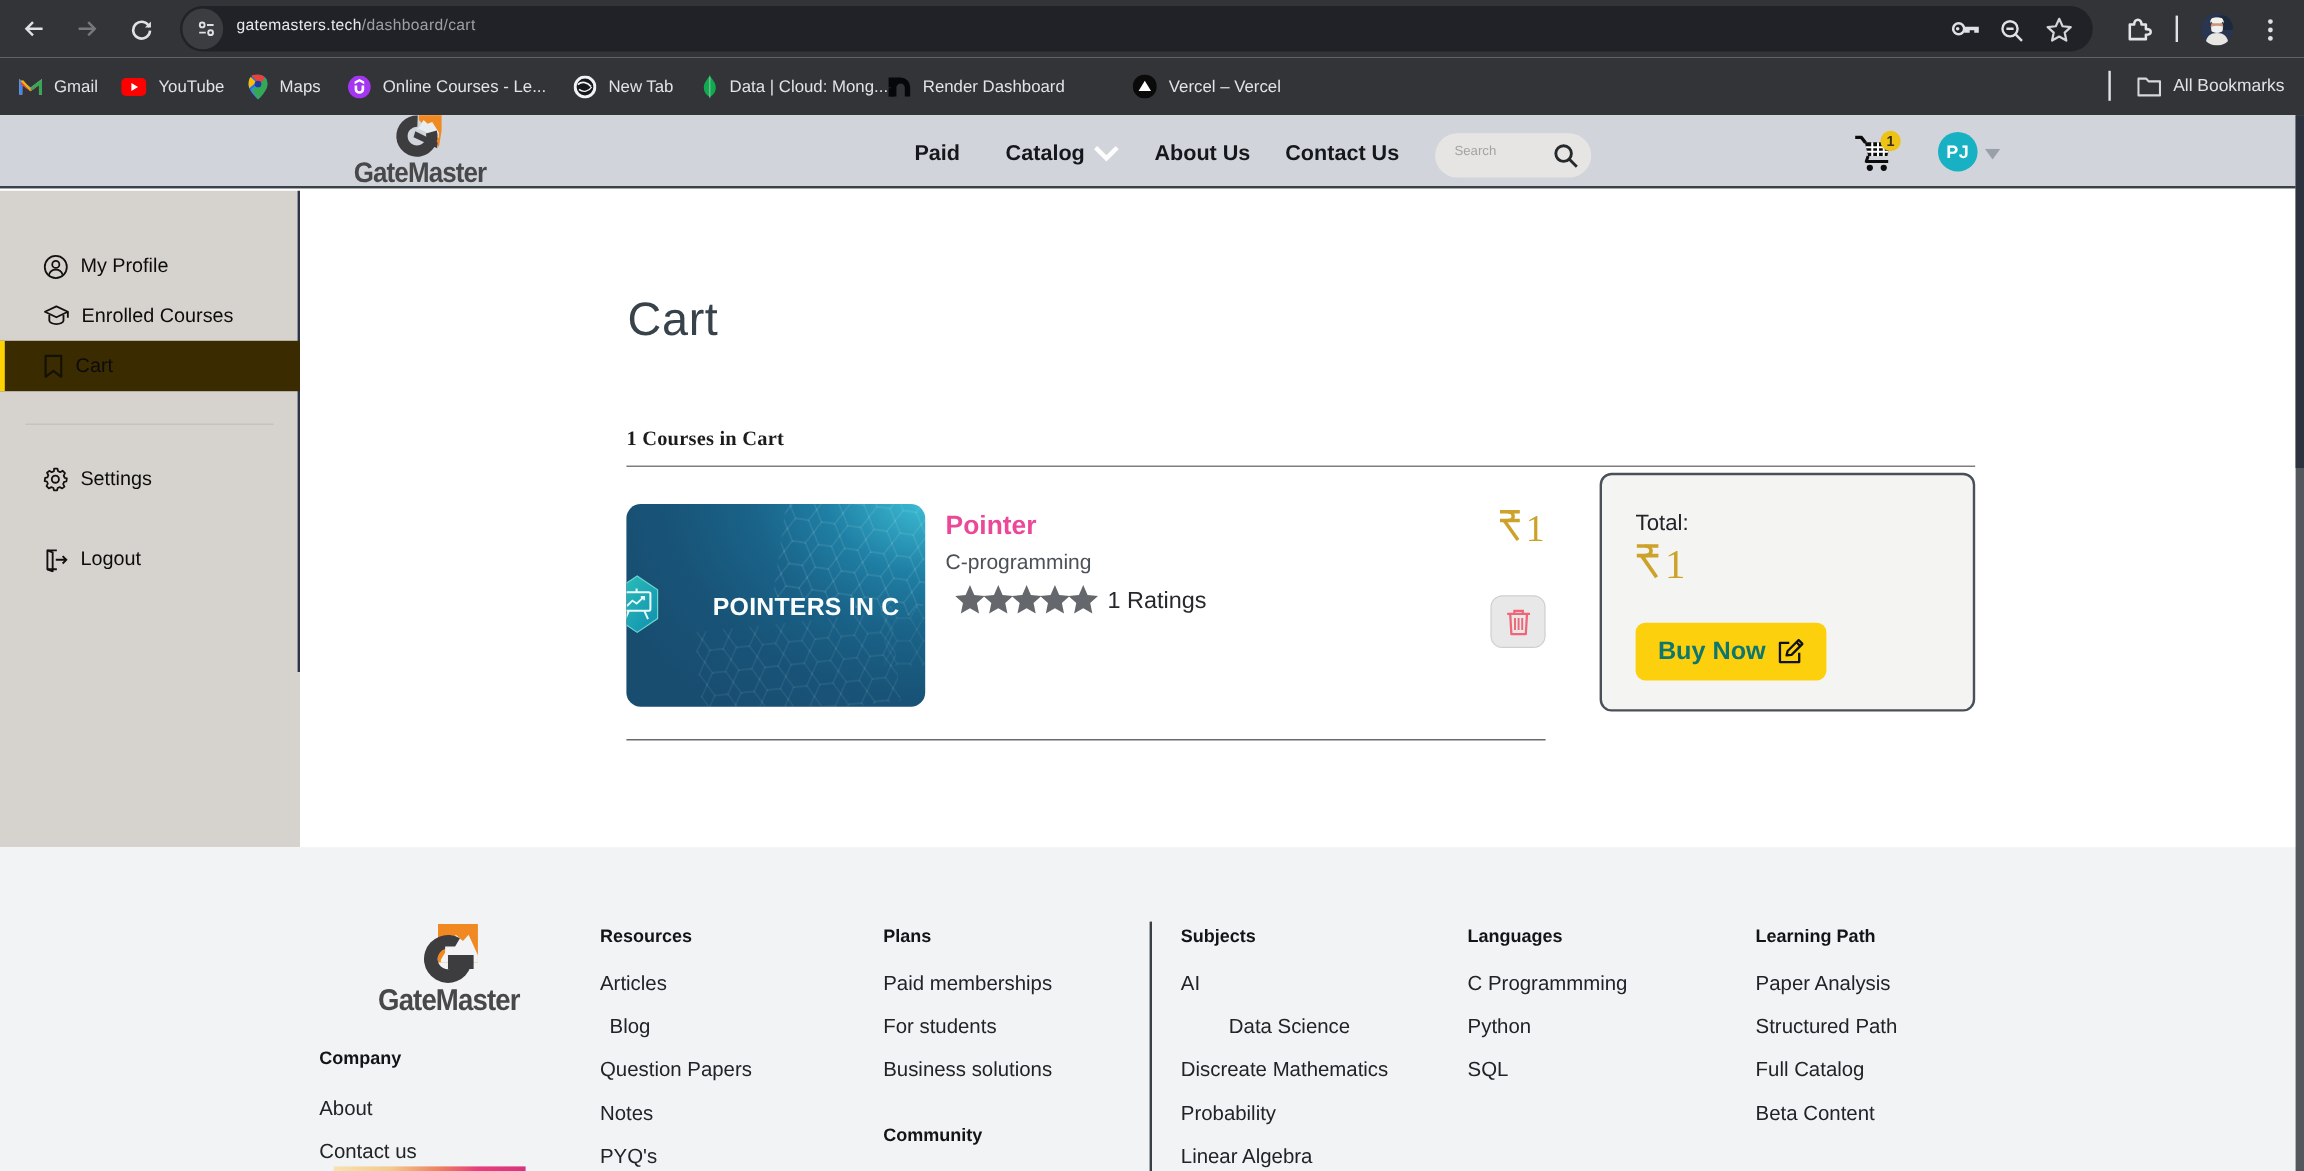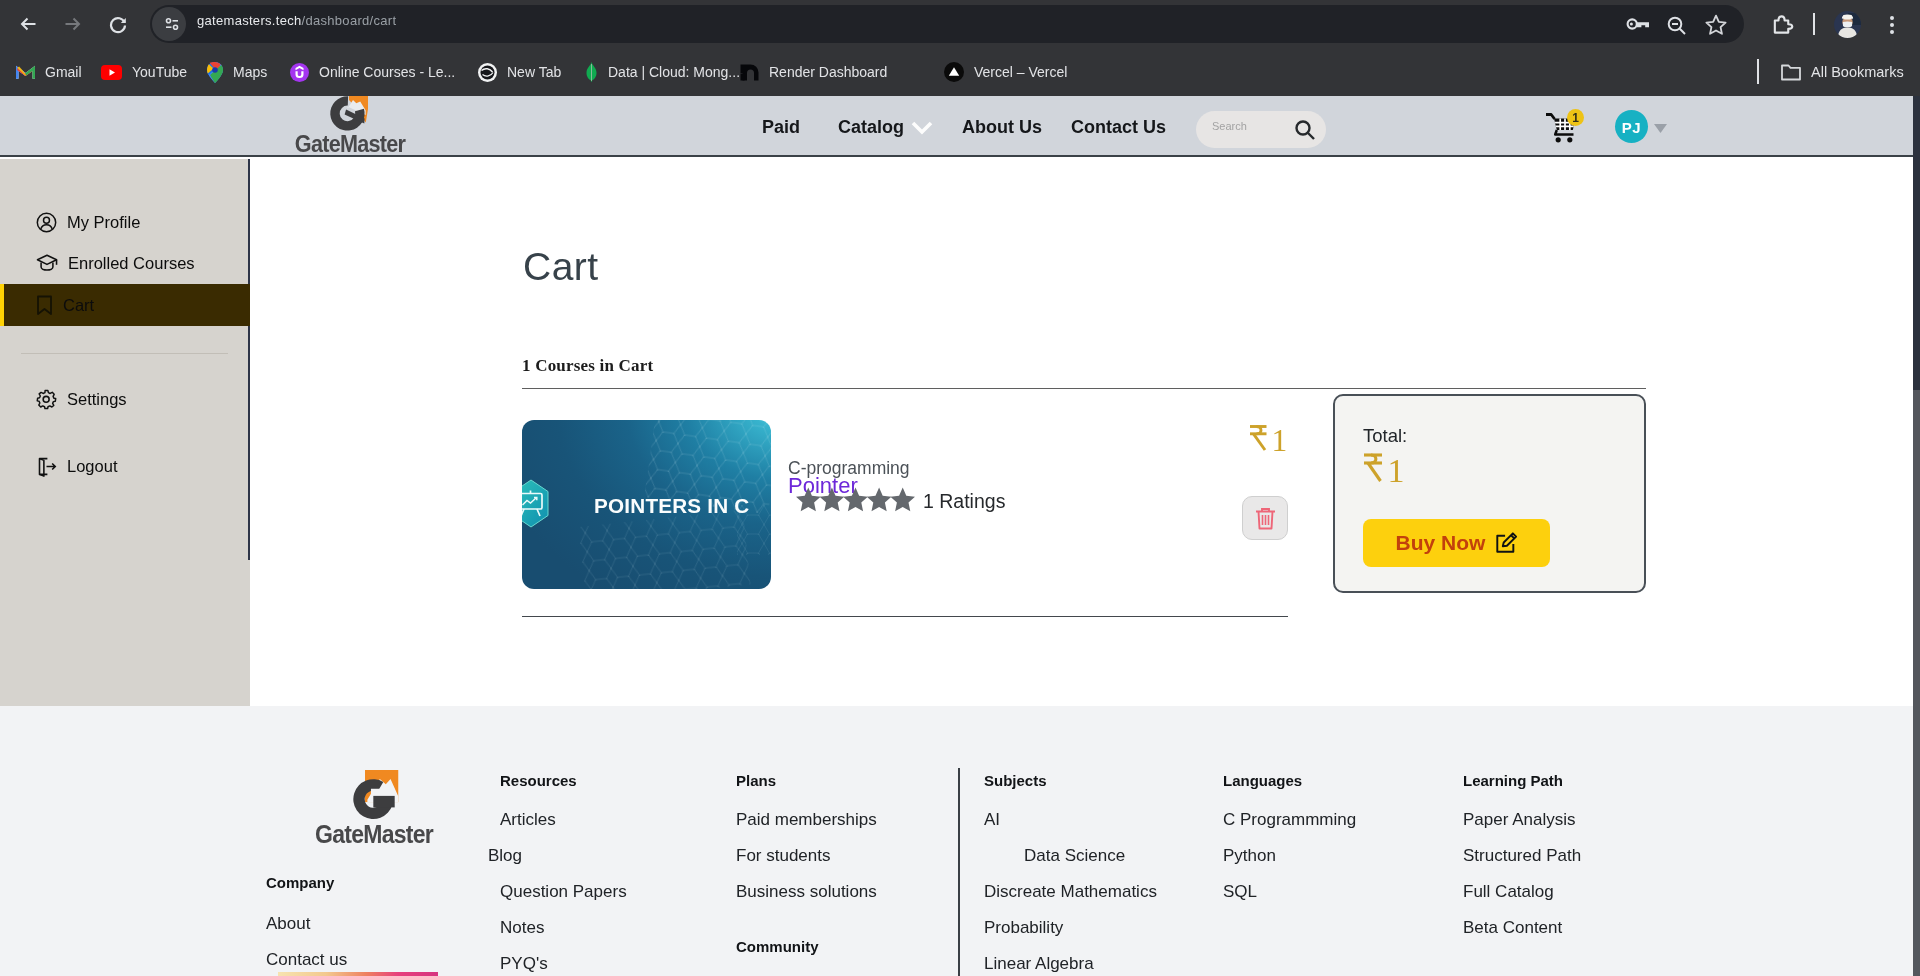--- a/index.html
+++ b/index.html
@@ -29,30 +29,30 @@
 #cartactive { position:absolute; left:0; top:284px; width:250px; height:42px; background:#3a2b01; }
 #cartactive .ybar { position:absolute; left:0; top:0; width:4px; height:42px; background:#ffd204; }
 #sbdivider { position:absolute; left:21px; top:353px; width:207px; height:1px; background:#c2beb7; }
 
 
 #carthead { position:absolute; left:523px; top:245px; font-size:39px; color:#37424a; letter-spacing:0.5px; }
 #incart { position:absolute; left:522px; top:356px; font-family:"Liberation Serif", serif; font-weight:bold; font-size:17px; color:#1c1c1c; letter-spacing:0.2px; }
 #hr1 { position:absolute; left:522px; top:388px; width:1124px; height:1px; background:#5f5f5f; }
 #hr2 { position:absolute; left:522px; top:616px; width:766px; height:1px; background:#43484d; }
 #cimg { position:absolute; left:522px; top:420px; width:249px; height:169px; border-radius:12px; overflow:hidden; background:radial-gradient(120% 135% at 104% -8%, #5cdde8 0%, #37b3cd 10%, #1f7fa4 32%, #1a6389 52%, #185478 75%, #184d70 100%); }
-#ctitle { position:absolute; left:788px; top:425px; font-size:22px; font-weight:normal; color:#6d28d9;margin-top:48px; }
+#ctitle { position:absolute; left:788px; top:425px; font-size:22px; font-weight:bold; color:#ec4899; }
 #csub { position:absolute; left:788px; top:458px; font-size:17.5px; color:#4b5157; }
 #crating { position:absolute; left:796px; top:487px; }
 #cratingtext { position:absolute; left:923px; top:490px; font-size:19.5px; color:#26292c; }
 #cprice { position:absolute; left:1249px; top:423px; }
 #trashbtn { position:absolute; left:1242px; top:496px; width:46px; height:44px; background:#e9e8e8; border:1px solid #cfcfcf; border-radius:10px; display:flex; align-items:center; justify-content:center; }
 #totalbox { position:absolute; left:1333px; top:394px; width:313px; height:199px; background:#f4f4f2; border:2px solid #495057; border-radius:10px; }
 #totallabel { position:absolute; left:28px; top:29px; font-size:18.5px; color:#212529; }
 #totalprice { position:absolute; left:28px; top:55px; }
-#buynow { position:absolute; left:28px; top:123px; width:187px; height:48px; background:#fdd00d; border-radius:8px; display:flex; align-items:center; justify-content:center; gap:10px; font-size:21px; font-weight:bold; color:#c2410c; }
+#buynow { position:absolute; left:28px; top:123px; width:159px; height:48px; background:#fdd00d; border-radius:8px; display:flex; align-items:center; justify-content:center; gap:10px; font-size:21px; font-weight:bold; color:#0f766e; }
 
 
 #footer { position:absolute; left:0; top:706px; width:1920px; height:270px; background:#f2f3f5; }
 .fhead { position:absolute; font-size:15px; font-weight:bold; color:#121417; }
 .fitem { position:absolute; font-size:17px; color:#202327; }
 #fdivider { position:absolute; left:958px; top:62px; width:2px; height:208px; background:#3a3f45; }
 
 
 #scrolltrack { position:absolute; left:1913px; top:96px; width:7px; height:880px; background:#54575d; }
 #scrollthumb { position:absolute; left:1913px; top:96px; width:7px; height:294px; background:#2c323e; }
@@ -364,21 +364,21 @@
       <path d="M21 15.8 L41 15.8 L41 21.8 L21 21.8 Z" fill="#f2f3f5"></path>
       <path d="M23 21.8 L41 21.8 L41 31.5 L23 31.5 Z" fill="#3d3d3f"></path>
     </svg>
     <div class="abs" style="left:304px;top:114px;width:140px;text-align:center;font-size:25px;font-weight:bold;color:#48484a;letter-spacing:-0.8px;transform:scaleX(0.92);">GateMaster</div>
     <div class="abs" style="left:278px;top:266px;width:160px;height:4px;background:linear-gradient(90deg,#f7e3b0,#f3c98e 30%,#ee8160 55%,#e73f7c 75%,#d6347f);"></div>
     <div class="fhead" style="left:266px; top:168px;">Company</div>
     <div class="fitem" style="left:266px; top:208px;">About</div>
     <div class="fitem" style="left:266px; top:244px;">Contact us</div>
     <div class="fhead" style="left:500px; top:66px;">Resources</div>
     <div class="fitem" style="left:500px; top:104px;">Articles</div>
-    <div class="fitem" style="left:488px; top:140px;">Blog</div>
+    <div class="fitem" style="left:508px; top:140px;">Blog</div>
     <div class="fitem" style="left:500px; top:176px;">Question Papers</div>
     <div class="fitem" style="left:500px; top:212px;">Notes</div>
     <div class="fitem" style="left:500px; top:248px;">PYQ's</div>
     <div class="fhead" style="left:736px; top:66px;">Plans</div>
     <div class="fitem" style="left:736px; top:104px;">Paid memberships</div>
     <div class="fitem" style="left:736px; top:140px;">For students</div>
     <div class="fitem" style="left:736px; top:176px;">Business solutions</div>
     <div class="fhead" style="left:736px; top:232px;">Community</div>
     <div id="fdivider"></div>
     <div class="fhead" style="left:984px; top:66px;">Subjects</div>

